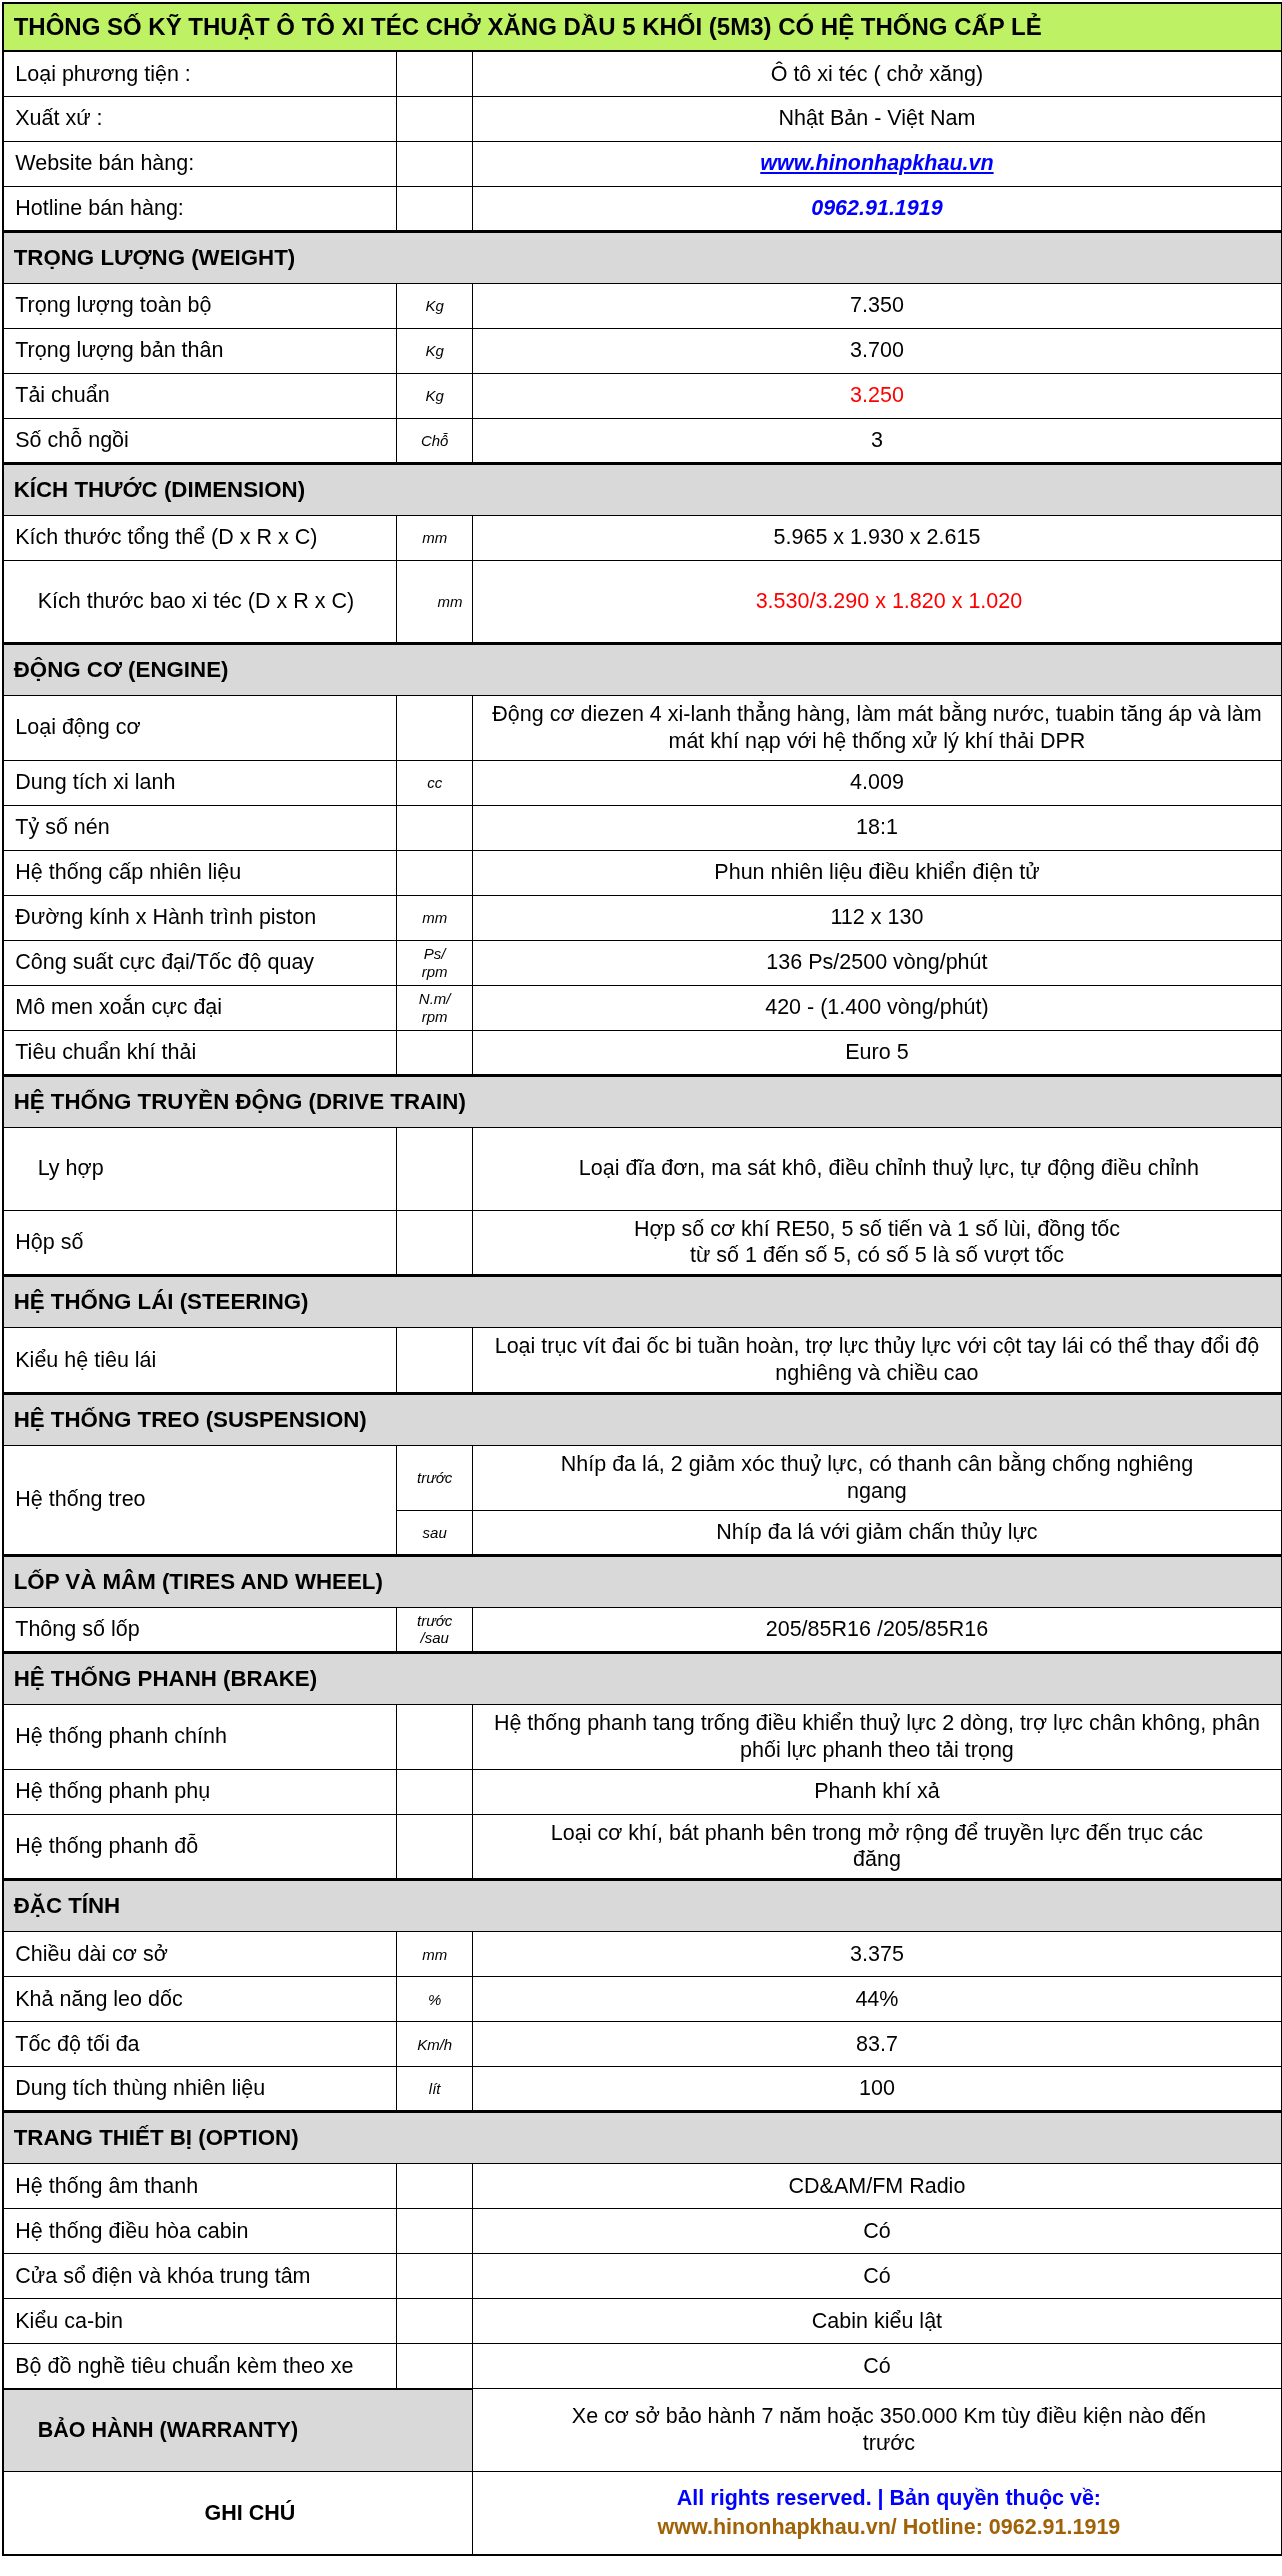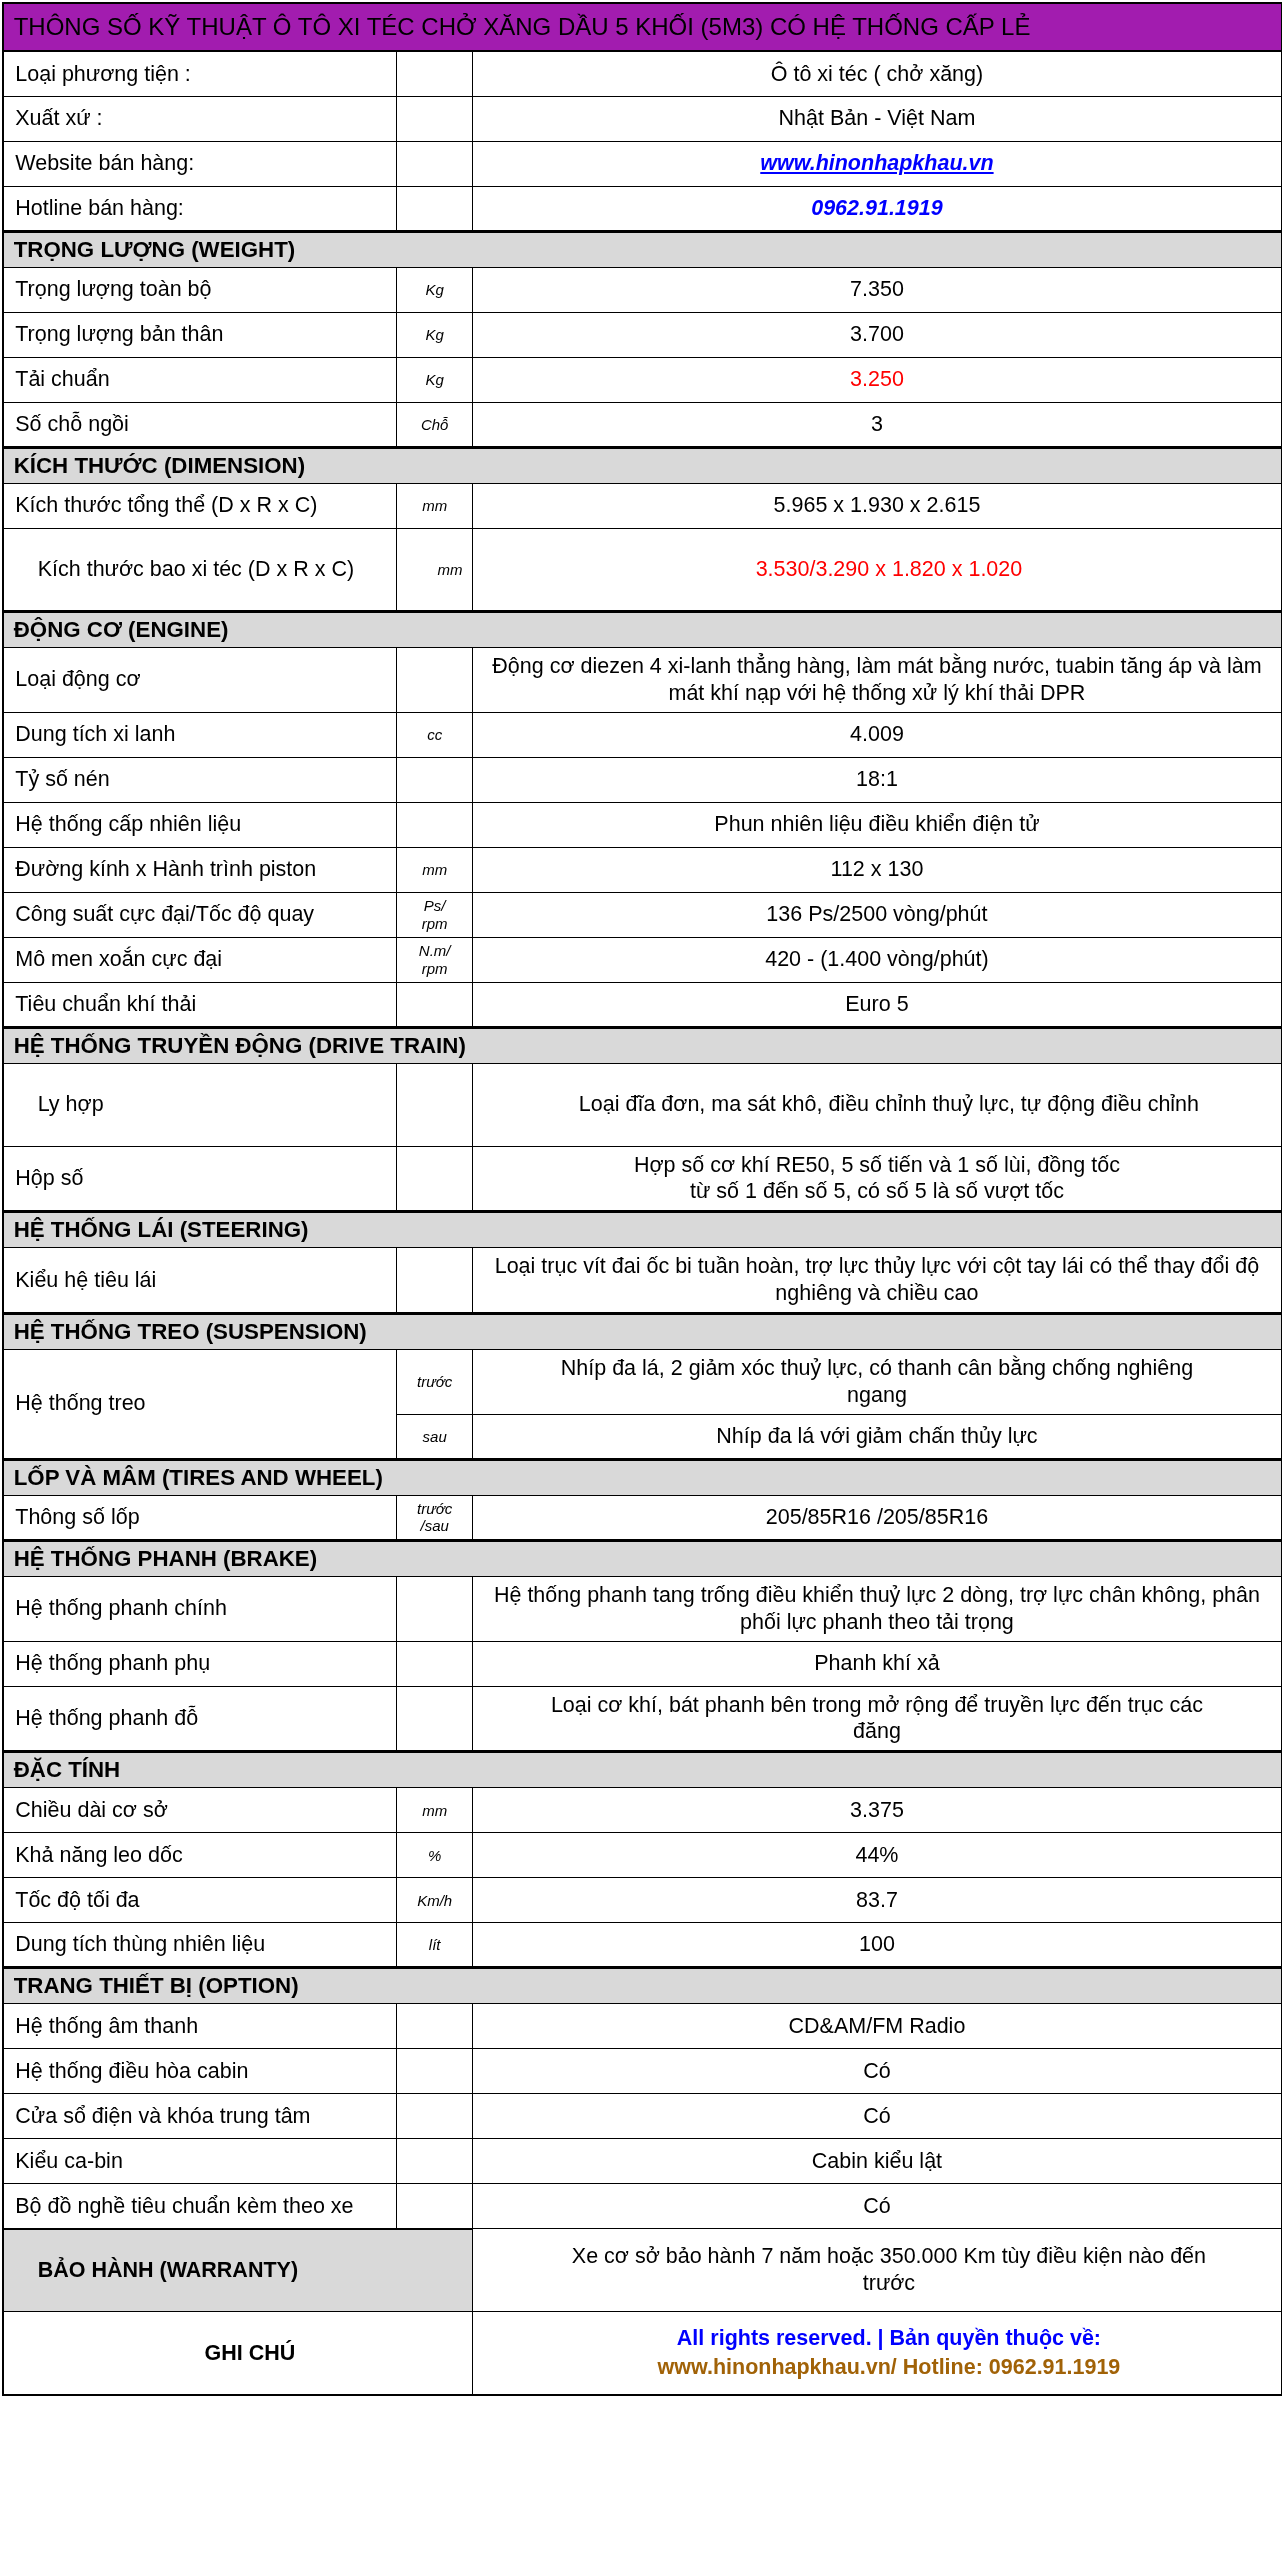--- a/index.html
+++ b/index.html
@@ -21,32 +21,32 @@
   td {
     border: 1.7px solid #000;
     vertical-align: middle;
     font-size: 21.5px;
     padding: 5px 10px;
     height: 45px;
     line-height: 1.25;
     overflow: hidden;
   }
   .title-cell {
-    background: #a21caf;
-    font-weight: normal;
+    background: #bef264;
+    font-weight: bold;
     font-size: 24px;
     text-align: left;
     padding: 8.3px 10px;
     border: 2.5px solid #000;
   }
   td.section {
     background: #d9d9d9;
     font-weight: bold;
     font-size: 22.3px;
-    height: 36px;
+    height: 52px;
     padding: 2.5px 10px;
     border-top: 3.3px solid #000;
     text-align: left;
   }
   td.lbl { text-align: left; padding-left: 11.6px; }
   td.unit {
     text-align: center;
     font-style: italic;
     font-size: 15px;
     padding: 1.7px 3.3px;

